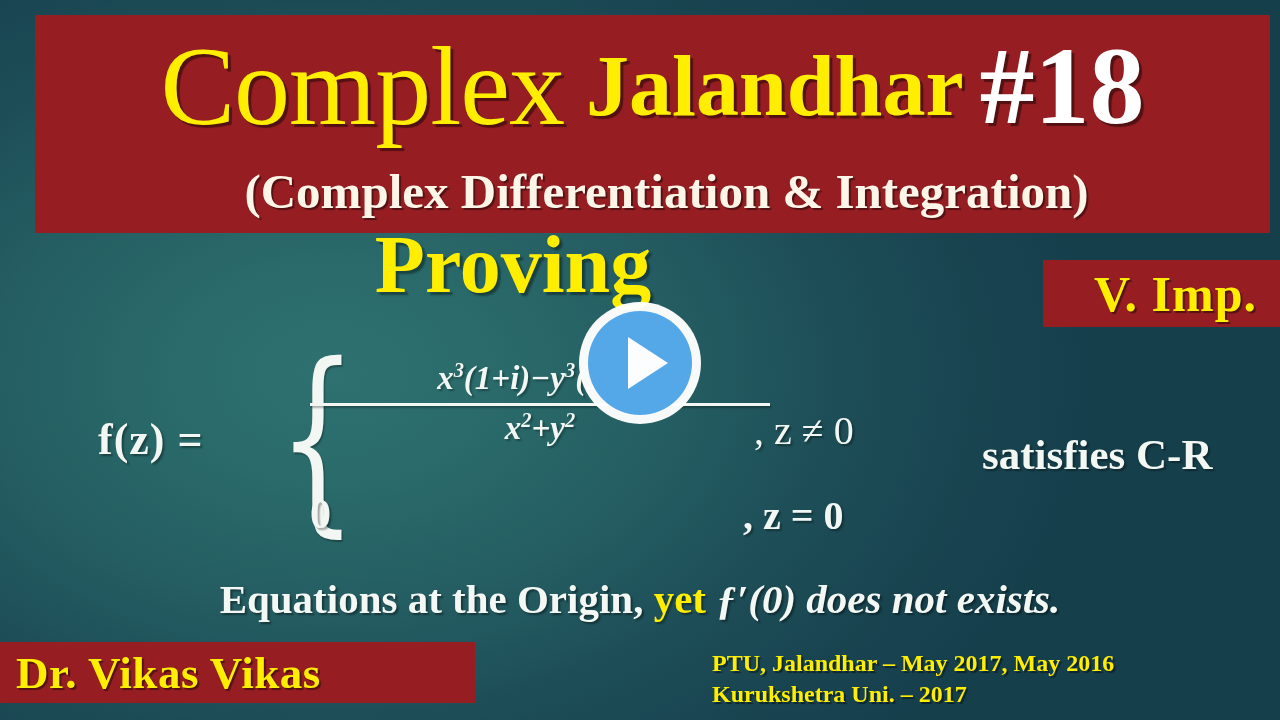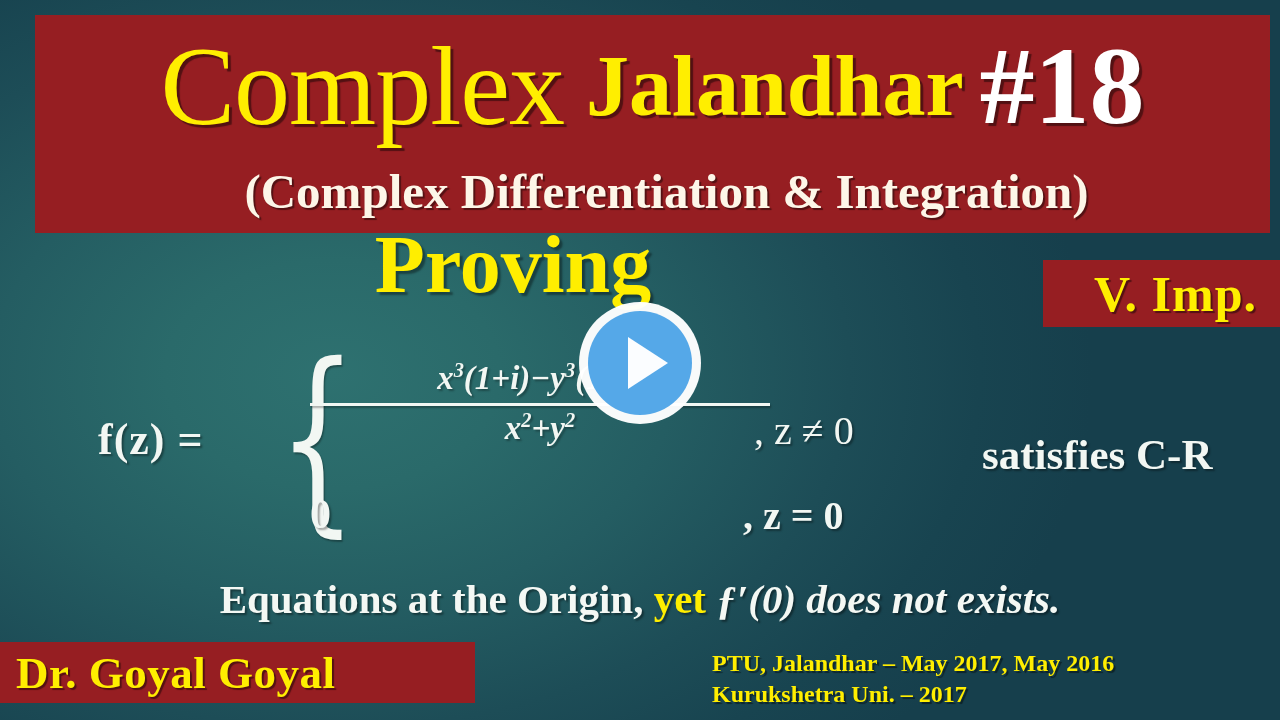--- a/index.html
+++ b/index.html
@@ -322,21 +322,21 @@
     <div id="cond2">, z = 0</div>
 
     <div id="satisfies">satisfies C-R</div>
   </div>
 
   <div id="conclusion">
     <span>Equations at the Origin, </span><span class="hl">yet</span><span class="mathit"> ƒ′(0) does not exists.</span>
   </div>
 
   <div id="author-badge">
-    <span class="label">Dr. Goyal Goyal</span>
+    <span class="label">Dr. Vikas Vikas</span>
   </div>
 
   <div id="exam-refs">
     <div>PTU, Jalandhar – May 2017, May 2016</div>
     <div>Kurukshetra Uni. – 2017</div>
   </div>
 
   <div id="play-button">
     <svg width="128" height="128" viewBox="0 0 128 128">
       <circle cx="64" cy="64" r="61" fill="#ffffff" opacity="0.97"></circle>

